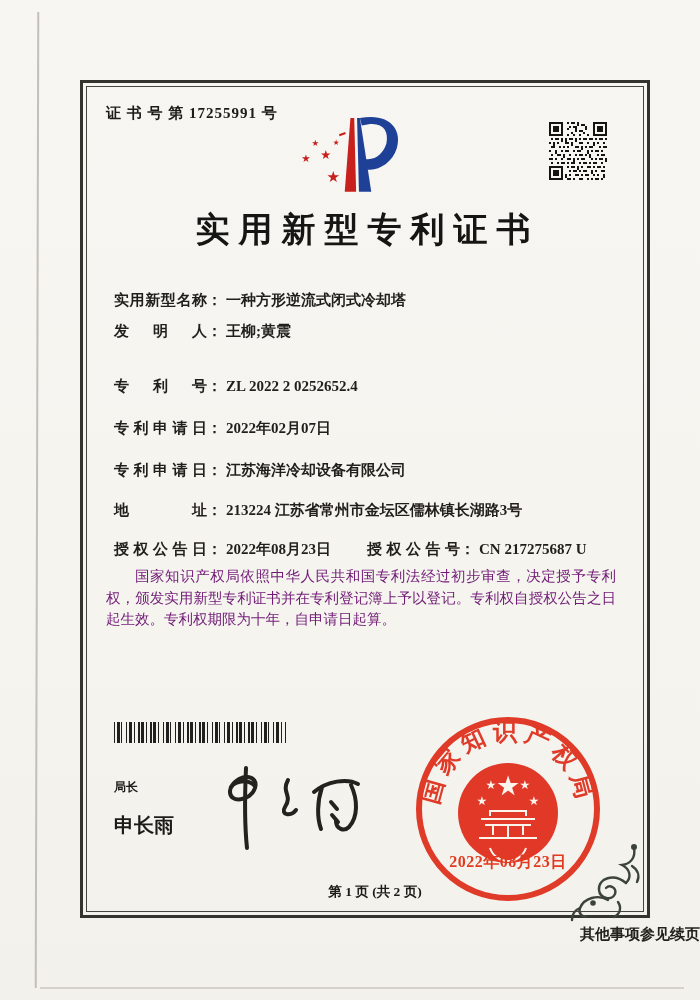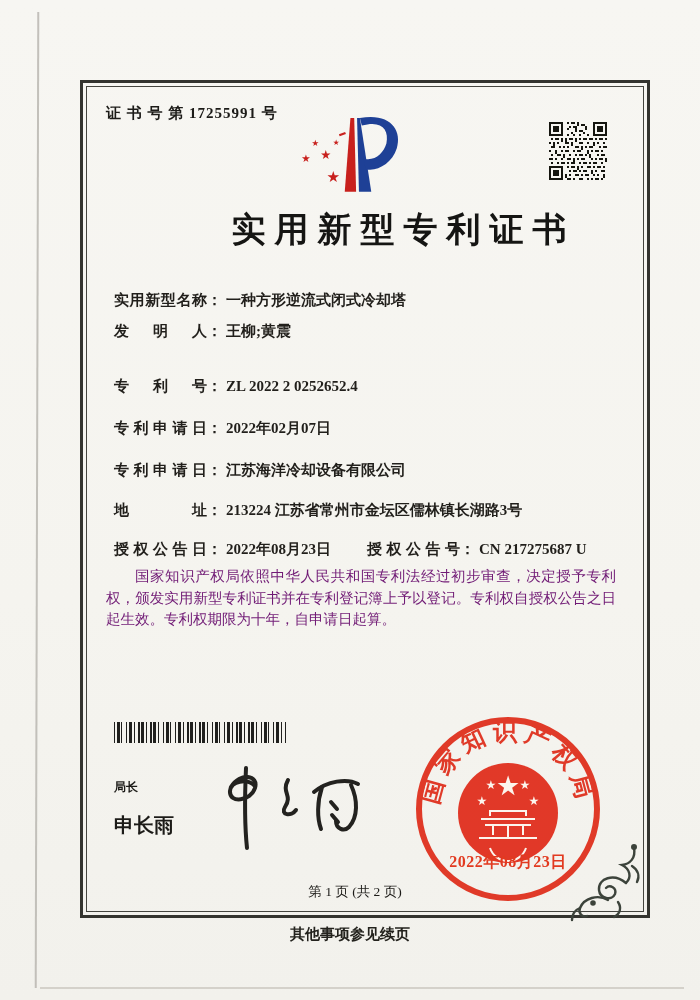--- a/index.html
+++ b/index.html
@@ -12,21 +12,21 @@
   .scan-edge-left{position:absolute;left:36px;top:12px;width:2px;height:976px;
     background:#b5b3ad;transform:rotate(.15deg);opacity:.8;}
   .scan-edge-bottom{position:absolute;left:40px;top:987px;width:644px;height:1.5px;
     background:#ccc9c2;opacity:.8;}
   .frame-outer{position:absolute;left:80px;top:80px;width:564px;height:832px;
     border:3px solid #34342f;}
   .frame-inner{position:absolute;inset:3px;border:1px solid #45453f;}
   .abs{position:absolute;}
   .cert-no{left:106px;top:104px;font-size:15px;font-weight:bold;letter-spacing:1px;}
   .doc-title{left:80px;top:207px;width:566px;text-align:center;font-size:34px;
-    font-weight:bold;letter-spacing:9px;text-indent:9px;color:#151513;padding-left:36px;}
+    font-weight:bold;letter-spacing:9px;text-indent:9px;color:#151513;}
   .field-row{left:106px;width:512px;font-size:15px;font-weight:bold;white-space:nowrap;color:#211f1b;margin-left:8px;}
   .flabel{display:inline-block;width:93px;text-align:justify;text-align-last:justify;vertical-align:bottom;}
   .colon{display:inline-block;margin-right:4px;}
   .grant-no-pair{display:inline-block;margin-left:36px;}
   .paras{left:106px;top:566px;width:510px;font-size:14.5px;line-height:21.6px;
     text-align:justify;color:#701a75;}
   .paras p{margin:0;text-indent:2em;}
   .barcode{left:114px;top:722px;width:172px;height:21px;
     background:repeating-linear-gradient(90deg,
       #20201e 0 1.5px,transparent 1.5px 3px,
@@ -34,22 +34,22 @@
       #20201e 7.5px 8.5px,transparent 8.5px 12px,
       #20201e 12px 13.5px,transparent 13.5px 15px,
       #20201e 15px 18px,transparent 18px 20px,
       #20201e 20px 21px,transparent 21px 24.5px);}
   .director-title{left:114px;top:779px;font-size:12px;font-weight:bold;}
   .director-name{left:114px;top:812px;font-size:20px;font-weight:bold;}
   .signature{left:200px;top:760px;width:178px;height:98px;}
   .seal{left:411px;top:712px;width:194px;height:194px;opacity:.93;}
   .seal-date{left:415px;top:852px;width:186px;text-align:center;font-size:16px;
     font-weight:bold;color:#e23a20;letter-spacing:.5px;z-index:3;}
-  .page-num{left:72px;top:883px;width:566px;text-align:center;font-size:13.5px;font-weight:normal;}
-  .continuation{left:0;top:925px;width:700px;text-align:center;font-size:15px;font-weight:bold;color:#23221d;}
+  .page-num{left:92px;top:883px;width:566px;text-align:center;font-size:13.5px;font-weight:bold;}
+  .continuation{left:0;top:925px;width:700px;text-align:right;font-size:15px;font-weight:bold;color:#23221d;}
   .logo{left:287px;top:105px;width:142px;height:98px;}
   .qr{left:549px;top:122px;width:58px;height:58px;}
   .flourish{left:570px;top:844px;width:78px;height:79px;}
 </style>
 </head>
 <body>
 
 <div class="scan-edge-left"></div>
 <div class="scan-edge-bottom"></div>
 

